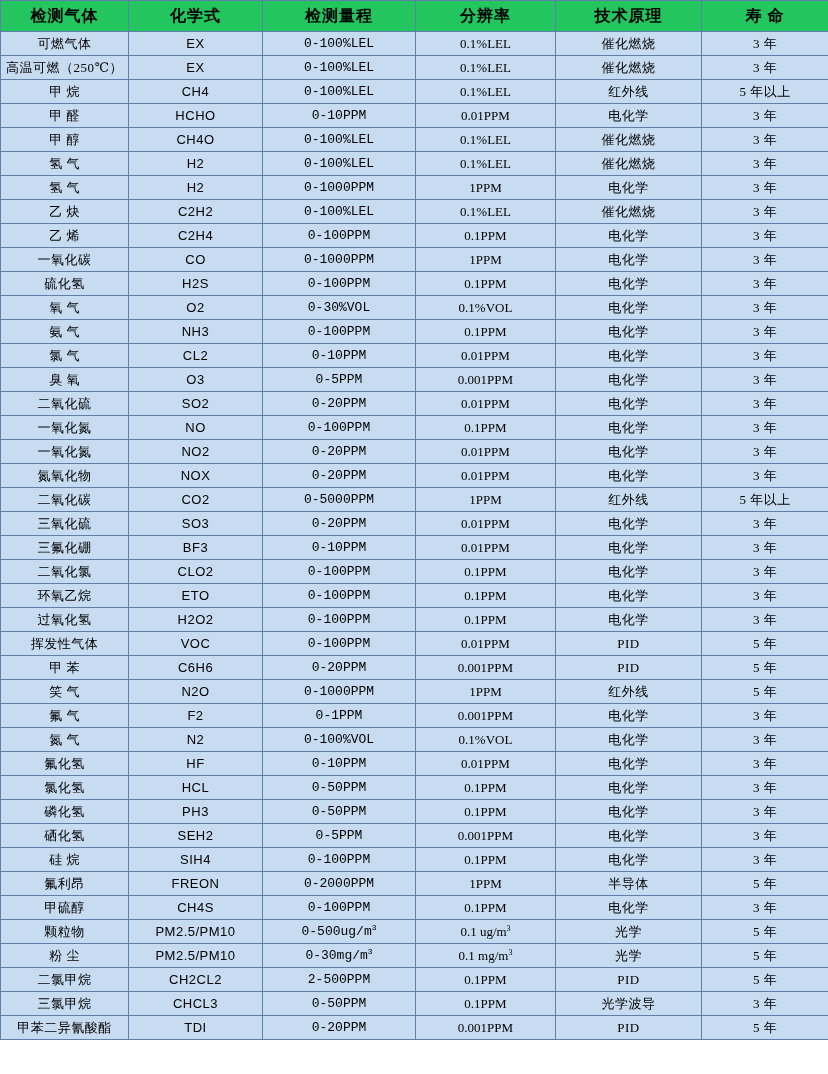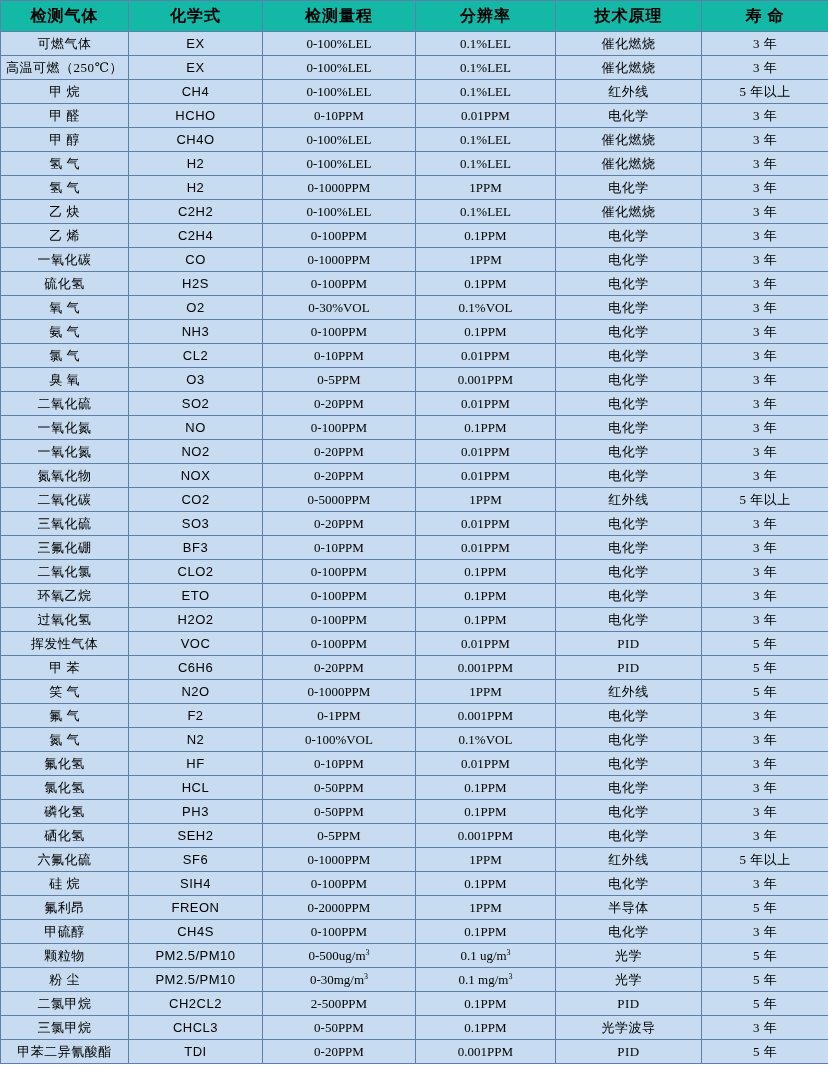--- a/index.html
+++ b/index.html
@@ -23,41 +23,41 @@
     padding: 0;
     height: 23px;
     line-height: 23px;
     color: #000000;
     background: #c7dcf0;
     font-weight: normal;
     overflow: hidden;
     white-space: nowrap;
   }
   #gas-table thead th {
-    background: #14b8a6;
+    background: #22c55e;
     font-size: 16px;
     font-weight: bold;
     height: 30px;
     line-height: 30px;
     letter-spacing: 1px;
   }
   #gas-table tbody td {
     font-size: 13px;
   }
   
   .col-gas   { width: 128px; }
   .col-form  { width: 134px; }
   .col-range { width: 153px; }
   .col-res   { width: 140px; }
   .col-tech  { width: 146px; }
   .col-life  { width: 127px; }
 
   td.c-gas  { font-size: 14.5px; letter-spacing: 0.5px; margin-top: 32px; }
   td.c-form { font-family: Liberation Sans, sans-serif; font-size: 12.5px; letter-spacing: 0.5px; }
-  td.c-range{ font-family: Liberation Serif, serif; font-size: 12.5px; margin-left: 45px; }
+  td.c-range{ font-family: Liberation Mono, monospace; font-size: 12.5px; margin-left: 45px; }
   td.c-res  { font-family: Liberation Serif, serif; font-size: 12.5px; }
   td.c-tech { font-size: 13.5px; letter-spacing: 0.5px; margin-top: 47px; }
   td.c-life { font-size: 13.5px; letter-spacing: 0.5px; margin-top: 8px; }
   sup { font-size: 8px; vertical-align: super; line-height: 0; }
 </style>
 </head>
 <body>
 
 <table id="gas-table">
   <colgroup>
@@ -345,28 +345,20 @@
       </tr>
       <tr>
         <td class="c-gas">硒化氢</td>
         <td class="c-form">SEH2</td>
         <td class="c-range">0-5PPM</td>
         <td class="c-res">0.001PPM</td>
         <td class="c-tech">电化学</td>
         <td class="c-life">3 年</td>
       </tr>
       <tr>
-        <td class="c-gas">六氟化硫</td>
-        <td class="c-form">SF6</td>
-        <td class="c-range">0-1000PPM</td>
-        <td class="c-res">1PPM</td>
-        <td class="c-tech">红外线</td>
-        <td class="c-life">5 年以上</td>
-      </tr>
-      <tr>
         <td class="c-gas">硅 烷</td>
         <td class="c-form">SIH4</td>
         <td class="c-range">0-100PPM</td>
         <td class="c-res">0.1PPM</td>
         <td class="c-tech">电化学</td>
         <td class="c-life">3 年</td>
       </tr>
       <tr>
         <td class="c-gas">氟利昂</td>
         <td class="c-form">FREON</td>

